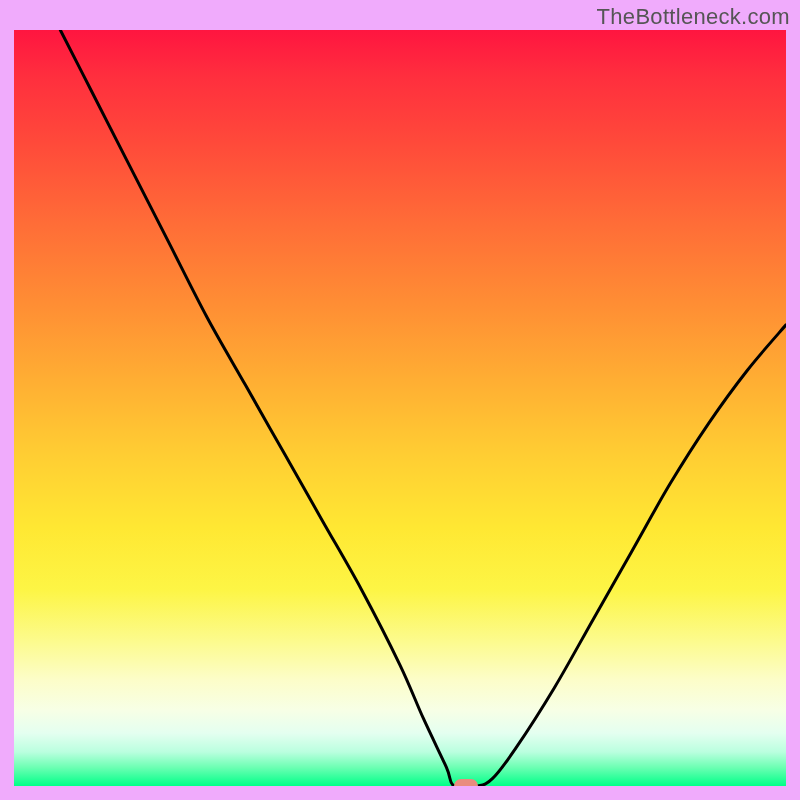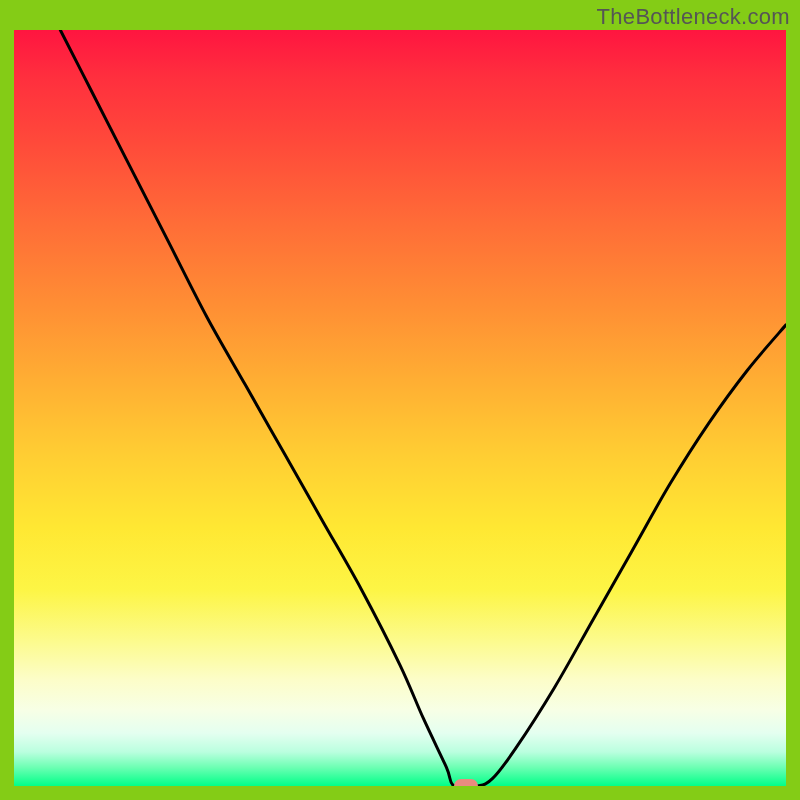--- a/index.html
+++ b/index.html
@@ -8,21 +8,21 @@
     width: 800px;
     height: 800px;
     overflow: hidden;
     background: #000;
     font-family: Arial, Helvetica, sans-serif;
   }
   .frame {
     position: relative;
     width: 800px;
     height: 800px;
-    background: #84cc16;
+    background: #f0abfc;
     text-align: center;
   }
   .attribution {
     position: absolute;
     top: 4px;
     right: 10px;
     color: #555;
     font-size: 22px;
     font-weight: 500;
     letter-spacing: 0.3px;

